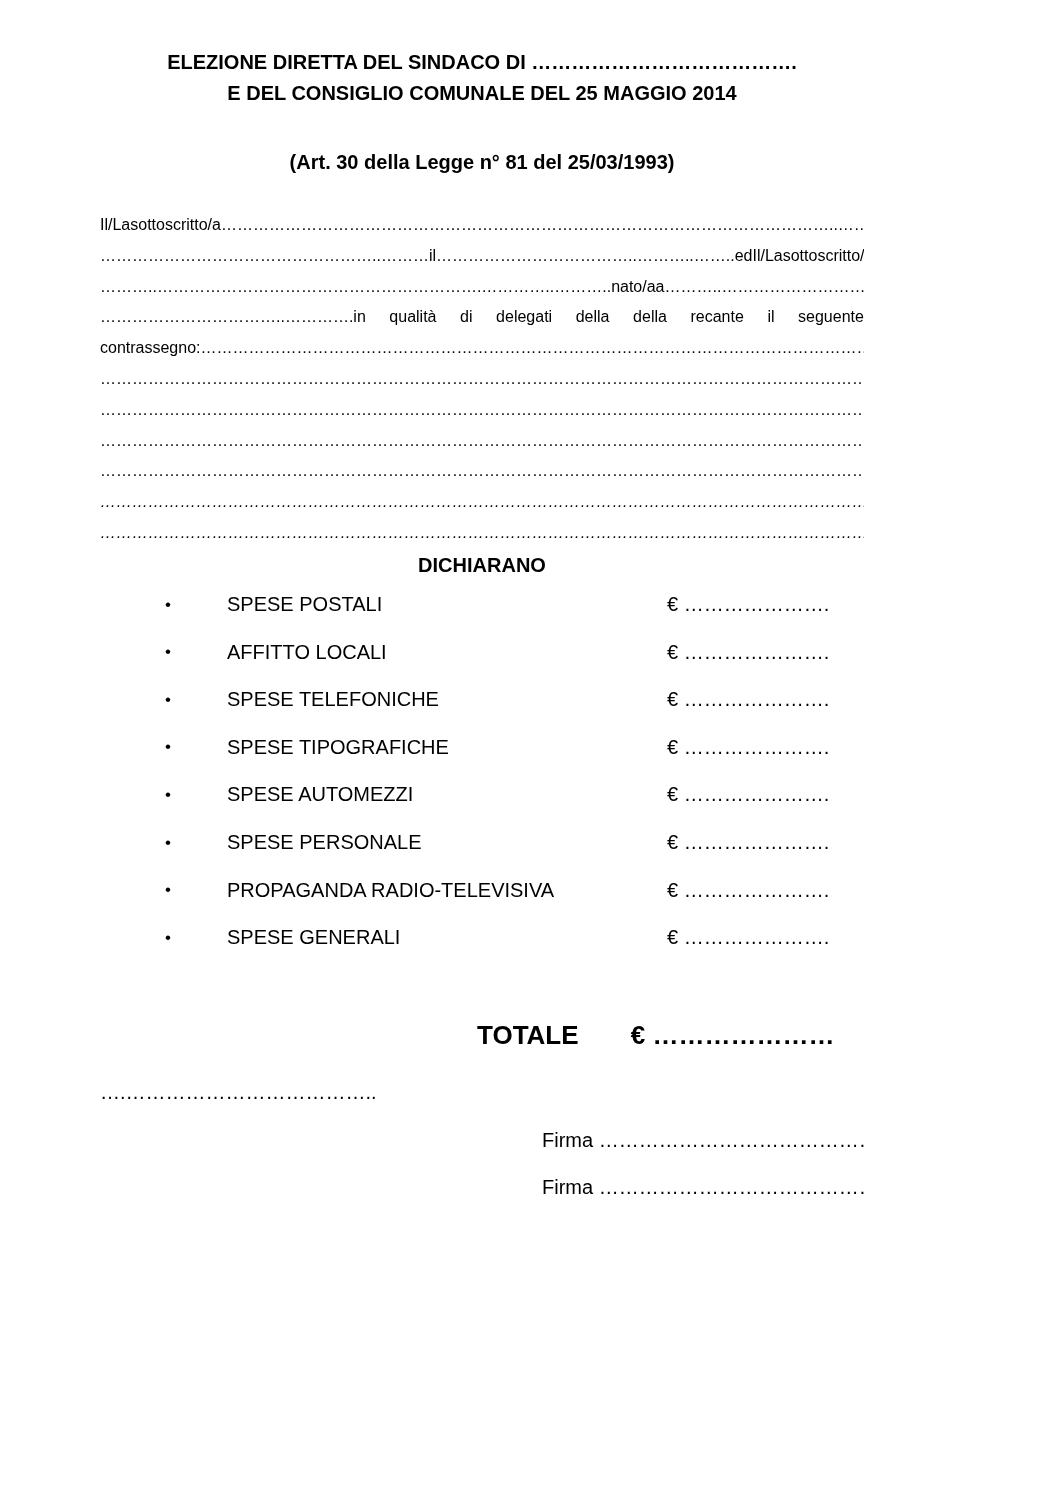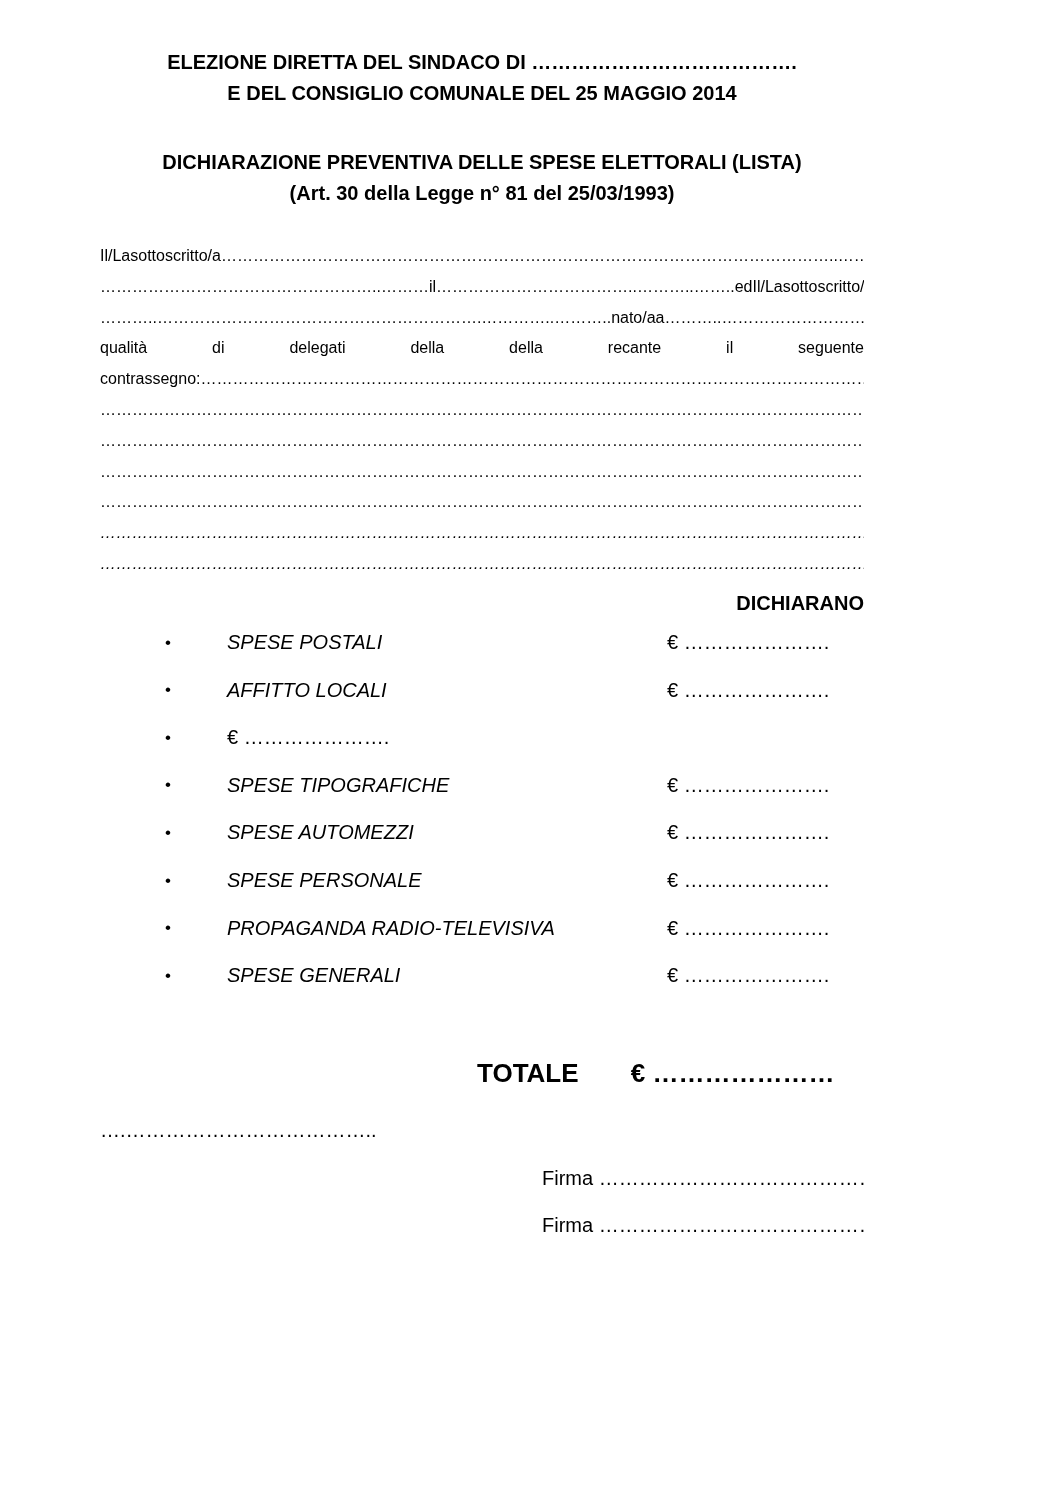--- a/index.html
+++ b/index.html
@@ -49,34 +49,34 @@
     flex: 1;
     overflow: hidden;
     white-space: nowrap;
   }
   .fill-line {
     overflow: hidden;
     white-space: nowrap;
     height: 30.8px;
   }
   .italic { font-style: italic; }
-  .heading { margin-top: 8px; text-align: right; }
+  .heading { margin-top: 1px; }
   .expenses { margin-top: 0; font-size: 20px; }
   .row {
     display: flex;
     align-items: center;
     height: 47.6px;
     white-space: nowrap;
   }
   .row .bullet {
     margin-left: 65px;
     width: 62px;
     font-size: 17px;
   }
-  .row .label { width: 440px; font-style: italic; }
+  .row .label { width: 440px; }
   .total-row {
     margin-top: 58px;
     font-weight: 700;
     font-size: 26px;
     line-height: 31px;
     white-space: nowrap;
   }
   .total-row .total-label { margin-left: 377px; }
   .total-row .total-amount { margin-left: 45px; }
   .place-line {
@@ -97,21 +97,20 @@
 </style>
 </head>
 <body>
 
 <div class="page">
 
   <div class="bold-center">ELEZIONE DIRETTA DEL SINDACO DI ………………………………….</div>
   <div class="bold-center">E DEL CONSIGLIO COMUNALE DEL 25 MAGGIO 2014</div>
 
   <div class="subtitle-block">
-    <div class="bold-center">DICHIARAZIONE PREVENTIVA DELLE SPESE ELETTORALI (LISTA)</div>
     <div class="bold-center">(Art. 30 della Legge n° 81 del 25/03/1993)</div>
   </div>
 
   <div class="para">
     <div class="jline">
       <span>Il/La</span>
       <span>sottoscritto/a</span>
       <span>……………………………………………………………………………………………………..………</span>
 
     </div>
@@ -124,20 +123,21 @@
       <span>sottoscritto/a</span>
     </div>
     <div class="jline">
       <span>………..…………………………………………………….…………..………..</span>
       <span>nato/a</span>
       <span>a</span>
       <span>………..………………………………..……..</span>
 
     </div>
     <div class="jline">
+      <span>……………………………..………….in</span>
       <span>qualità</span>
       <span>di</span>
       <span>delegati</span>
       <span>della</span>
       <span>della</span>
       <span>recante</span>
       <span>il</span>
       <span>seguente</span>
     </div>
     <div class="contra-line">
@@ -160,20 +160,21 @@
       <span class="label">SPESE POSTALI</span>
       <span class="amount">€ ………………….</span>
     </div>
     <div class="row">
       <span class="bullet">•</span>
       <span class="label">AFFITTO LOCALI</span>
       <span class="amount">€ ………………….</span>
     </div>
     <div class="row">
       <span class="bullet">•</span>
+      <span class="label">SPESE TELEFONICHE</span>
       <span class="amount">€ ………………….</span>
     </div>
     <div class="row">
       <span class="bullet">•</span>
       <span class="label">SPESE TIPOGRAFICHE</span>
       <span class="amount">€ ………………….</span>
     </div>
     <div class="row">
       <span class="bullet">•</span>
       <span class="label">SPESE AUTOMEZZI</span>

